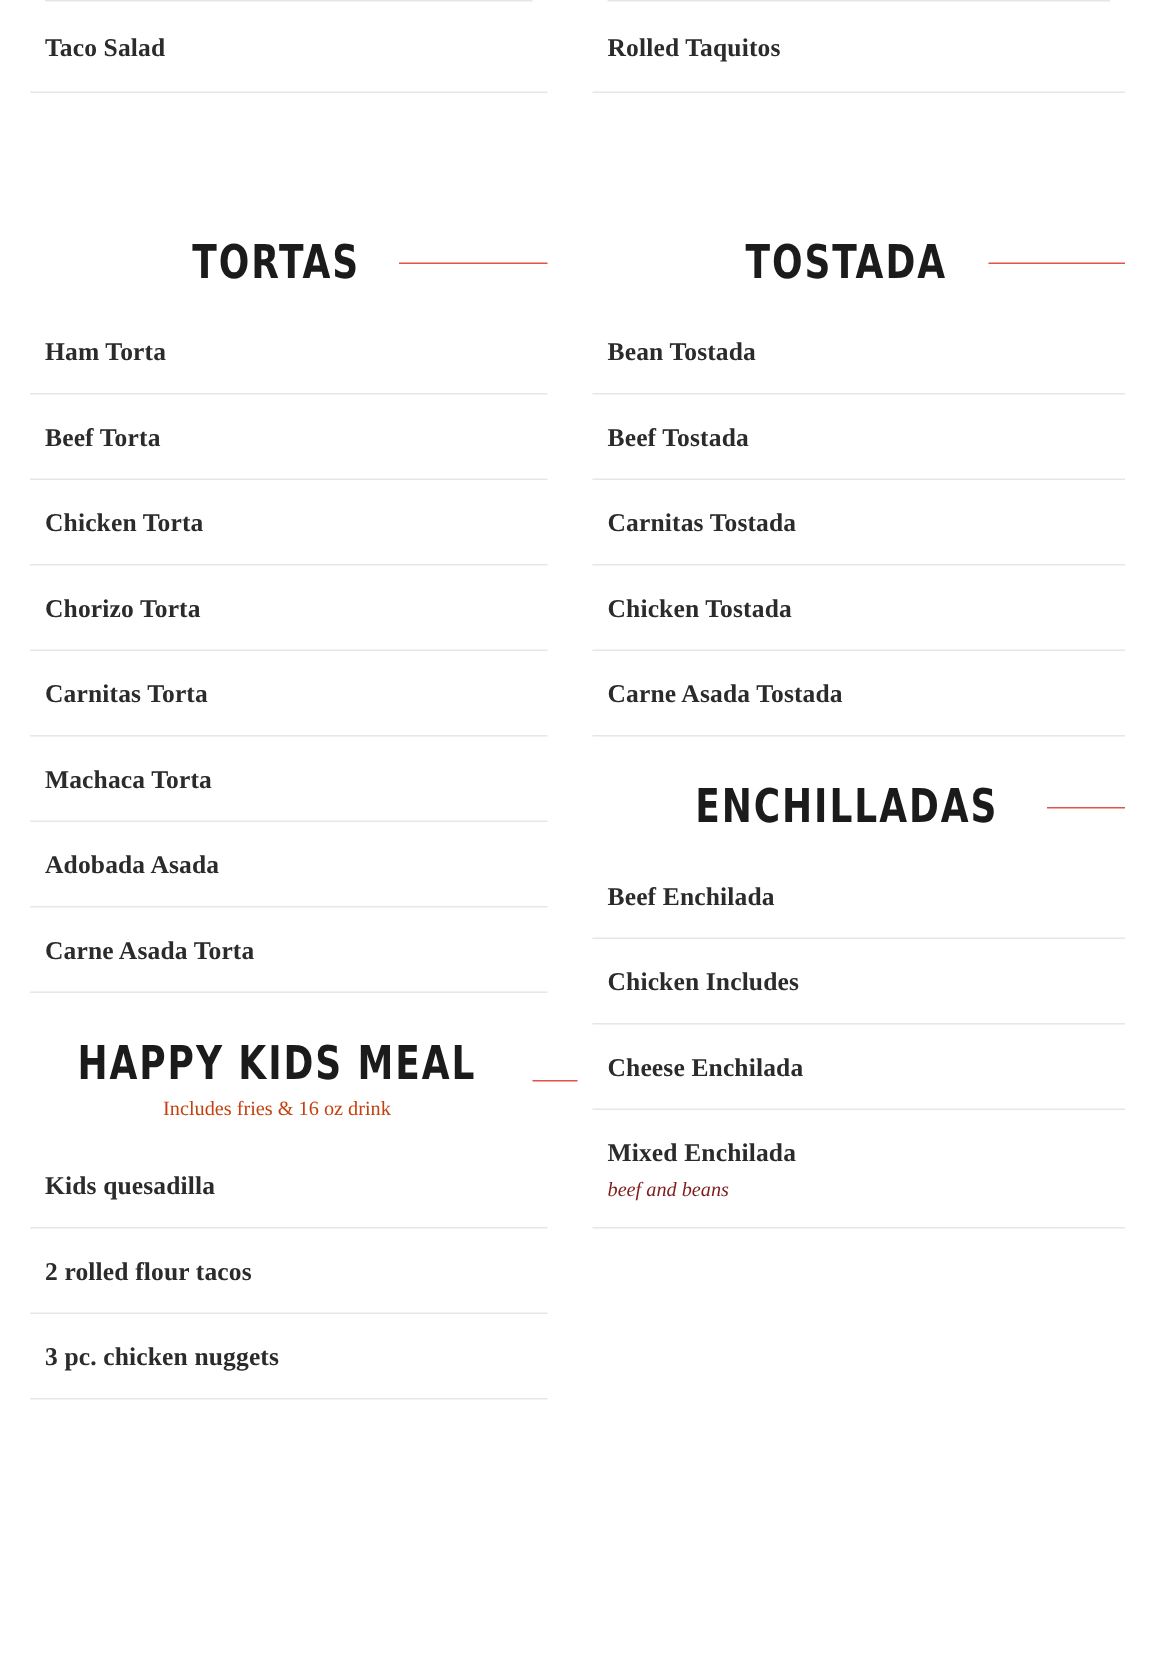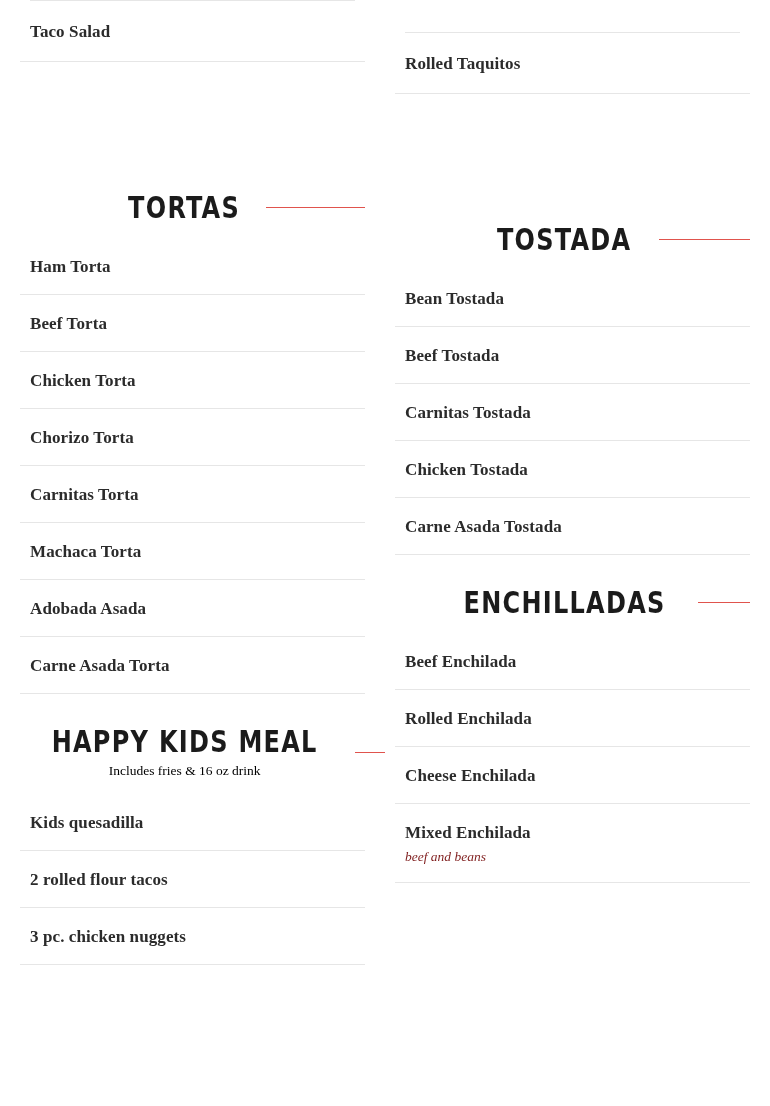--- a/index.html
+++ b/index.html
@@ -33,21 +33,20 @@
   .col {
     box-sizing: border-box;
   }
   .col-left {
     width: 385px;
     padding: 0 20px 0 20px;
   }
   .col-right {
     width: 385px;
     padding: 0 20px 0 10px;
-    margin-top: 32px;
   }
 
   
   .item {
     border-bottom: 1px solid #e6e6e6;
     padding: 18px 10px 16px 10px;
     box-sizing: border-box;
   }
   .item-name {
     font-family: "Liberation Serif", serif;
@@ -101,21 +100,21 @@
   }
   .heading-wrap {
     display: flex;
     flex-direction: column;
     align-items: center;
   }
   .heading-sub {
     font-family: "Liberation Serif", serif;
     font-size: 13.5px;
     line-height: 18px;
-    color: #000000;
+    color: #c2410c;
     margin-top: 4px;
     white-space: nowrap;
   }
   .rule {
     flex: 1 1 auto;
     height: 1px;
     background: #e0534d;
     margin-left: 16px;
     min-width: 30px;
   }
@@ -244,21 +243,21 @@
           <div class="heading-text">ENCHILLADAS</div>
         </div>
         <div class="rule"></div>
       </div>
 
       <div>
         <div class="item">
           <div class="item-name">Beef Enchilada</div>
         </div>
         <div class="item">
-          <div class="item-name">Rolled Enchilada</div>
+          <div class="item-name">Chicken Includes</div>
         </div>
         <div class="item">
           <div class="item-name">Cheese Enchilada</div>
         </div>
         <div class="item">
           <div class="item-name">Mixed Enchilada</div>
           <div class="item-desc">beef and beans</div>
         </div>
       </div>
 

